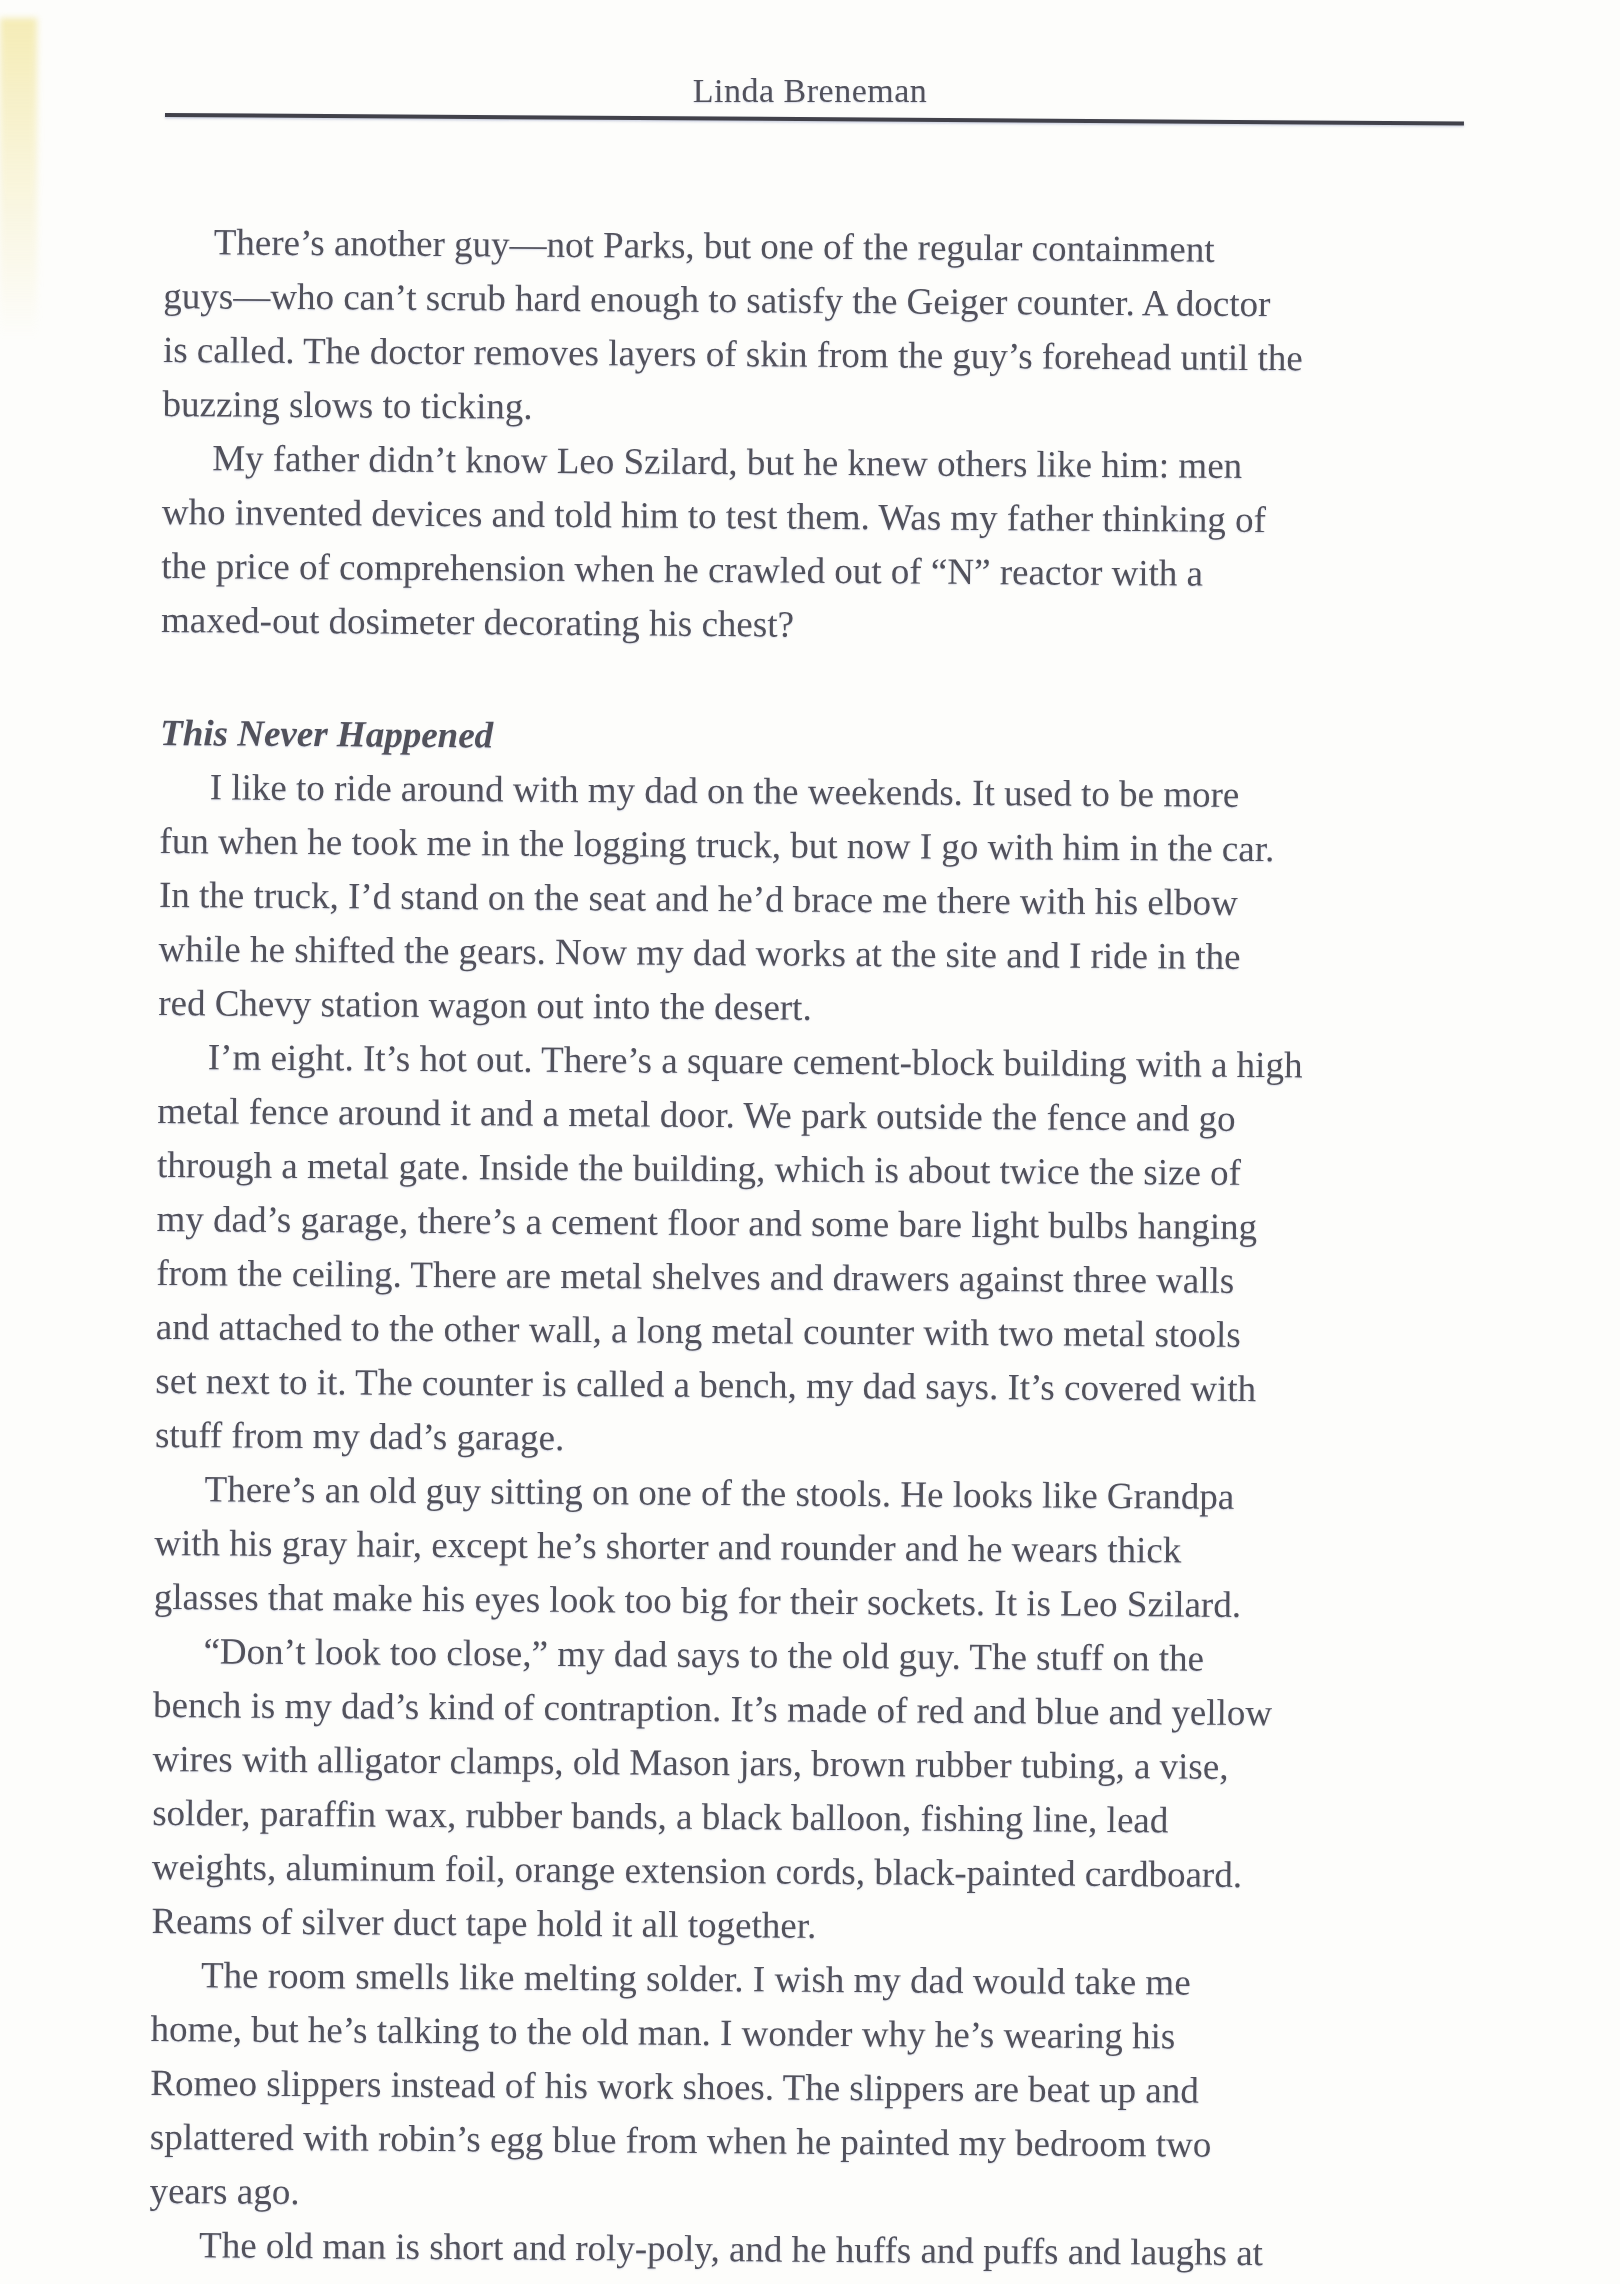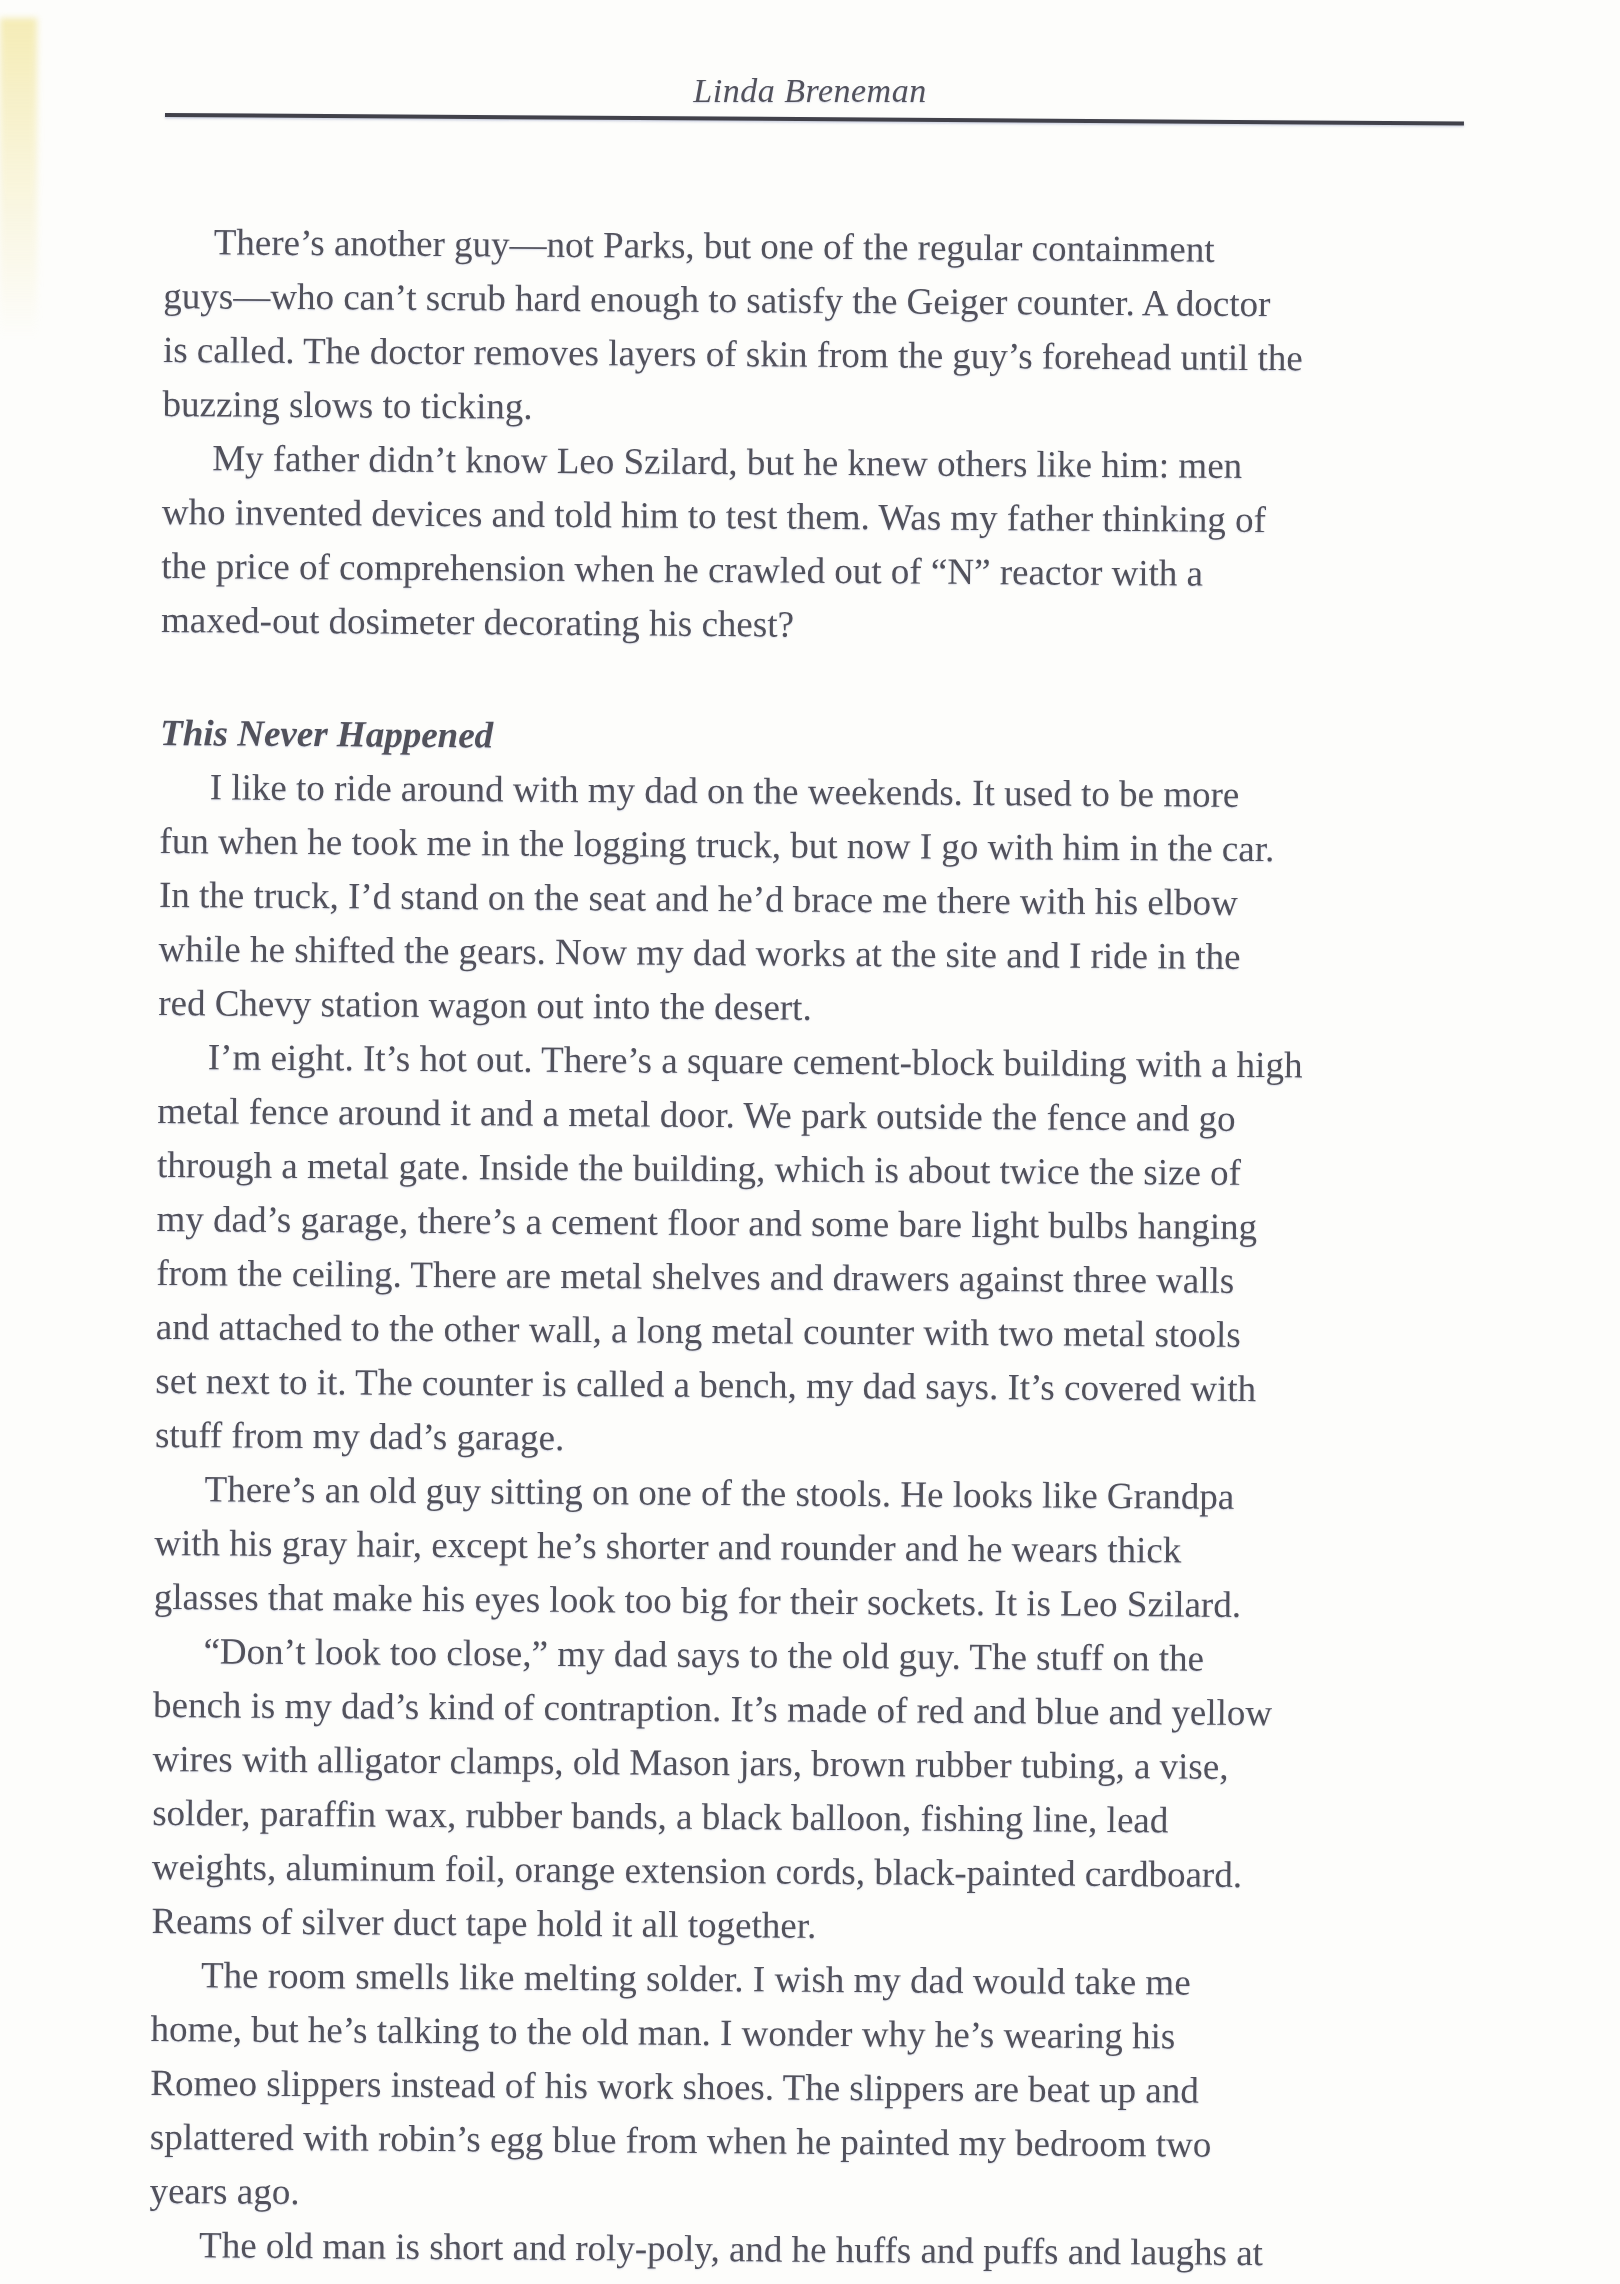--- a/index.html
+++ b/index.html
@@ -25,21 +25,20 @@
       rgba(243,233,170,0.35) 55%,
       rgba(243,233,170,0) 100%);
     filter: blur(3.2px);
   }
 
   .running-head {
     position: absolute;
     top: 74px; left: 0;
     width: 100%;
     text-align: center;
-    font-style: italic;
     font-size: 34px;
     line-height: 1;
     letter-spacing: 0.5px;
     text-shadow: 0 0.9px 1.4px rgba(140,150,195,0.35);
   }
 
   .header-rule {
     position: absolute;
     top: 113px; left: 165px;
     width: 1299px; height: 3.7px;

